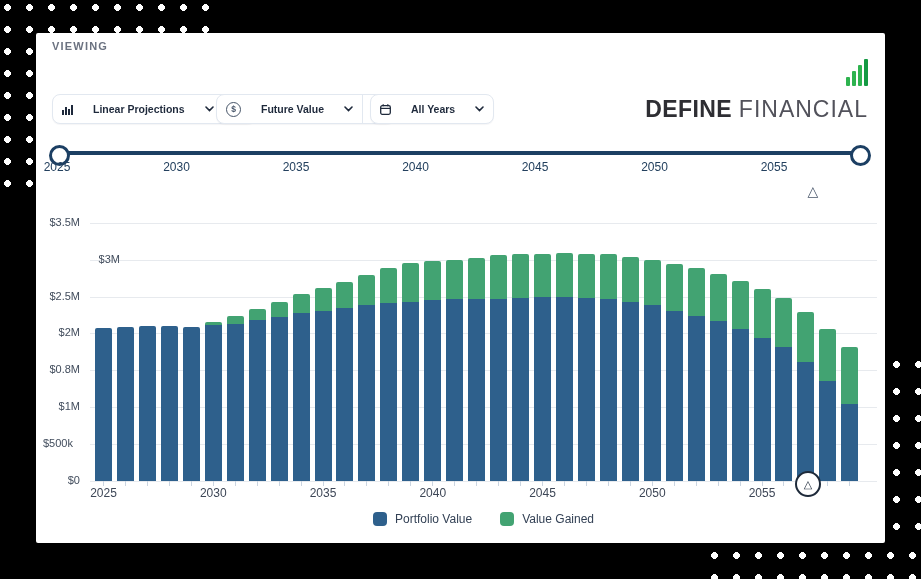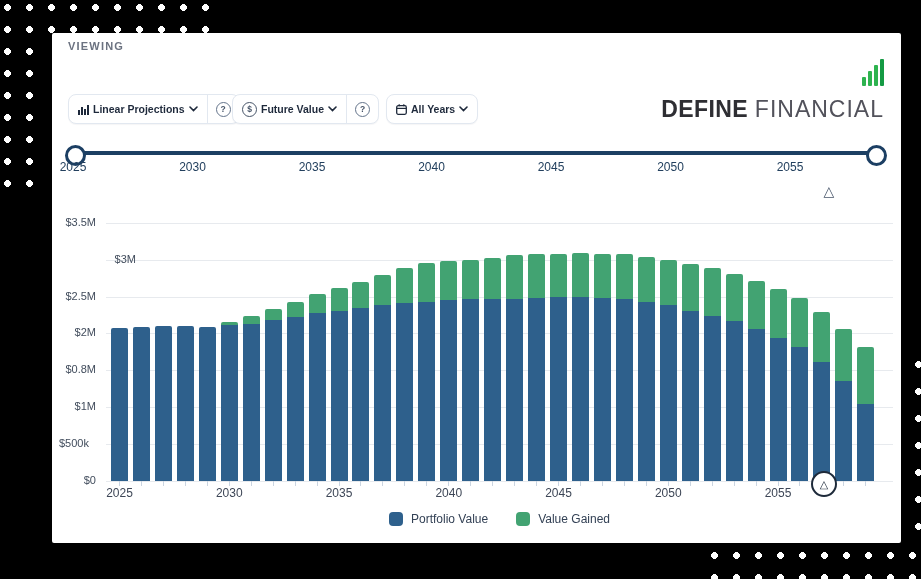--- a/index.html
+++ b/index.html
@@ -3,35 +3,35 @@
 <meta charset="utf-8">
 <style>
   html,body{margin:0;padding:0;}
   body{
     width:921px;height:579px;position:relative;overflow:hidden;
     background:#000;font-family:"Liberation Sans", sans-serif;
   }
   .dots{position:absolute;background-image:radial-gradient(circle at 3.5px 3.5px,#fff 3.4px,transparent 3.6px);}
   .dots22{background-size:22px 22px;}
   .dots27{background-size:22px 27px;}
-  .card{position:absolute;left:52px;top:33px;width:849px;height:510px;background:#fff;border-radius:2px;}
+  .card{position:absolute;left:36px;top:33px;width:849px;height:510px;background:#fff;border-radius:2px;}
   .viewing{position:absolute;left:16px;top:7px;font-size:11px;font-weight:700;letter-spacing:1.2px;color:#6b7280;}
   .title-row{position:absolute;left:16px;top:18px;display:flex;align-items:center;gap:12px;}
   .title{font-family:"Liberation Serif", serif;font-size:27px;font-weight:700;color:#1d4e78;letter-spacing:.2px;}
   .title-chev{margin-top:4px;}
   .logo{position:absolute;right:17px;top:26px;display:flex;align-items:flex-end;gap:6px;flex-direction:column;}
   .logo-bars{display:flex;align-items:flex-end;gap:1.5px;padding-bottom:4px;}
   .logo-bars i{display:block;width:4.5px;border-radius:1px;}
   .logo-text{font-size:23px;letter-spacing:.4px;white-space:nowrap;}
   .logo-text b{font-weight:800;color:#2e2e33;}
   .logo-text span{font-weight:400;color:#52525b;letter-spacing:1px;}
   .chip-row{position:absolute;left:0;top:61px;width:100%;height:29px;}
   .chip-group{position:absolute;top:0;display:inline-flex;align-items:stretch;height:28px;
     border:1px solid #e2e8f0;border-radius:8px;background:#fff;box-shadow:0 1px 1px rgba(15,23,42,.04);}
-  .chip-main,.chip-help{display:inline-flex;align-items:center;gap:4px;background:none;border:none;
+  .chip-main,.chip-help{display:inline-flex;align-items:center;gap:20px;background:none;border:none;
     padding:0 9px;font-family:inherit;font-size:10.5px;font-weight:700;color:#1e293b;cursor:pointer;}
   .chip-help{border-left:1px solid #e2e8f0;padding:0 8px;}
   .help-circle{display:inline-flex;align-items:center;justify-content:center;width:13px;height:13px;
     border:1.3px solid #64748b;border-radius:50%;font-size:8.5px;font-weight:700;color:#475569;}
   .slider-track{position:absolute;left:21px;top:118px;width:801px;height:4px;background:#1c3f63;border-radius:2px;}
   .slider-handle{position:absolute;width:15px;height:15px;border:3.2px solid #1c3f63;border-radius:50%;background:#fff;top:112px;}
   .slider-label{position:absolute;top:127px;width:44px;text-align:center;font-size:12px;color:#23405e;}
   .tri-marker-top{position:absolute;left:763px;top:150px;width:28px;text-align:center;font-size:14px;color:#475569;}
   .gridline{position:absolute;left:54px;width:787px;height:1px;background:#e7eaee;}
   .ytick{position:absolute;left:0;width:44px;text-align:right;font-size:11px;color:#414c5c;}

